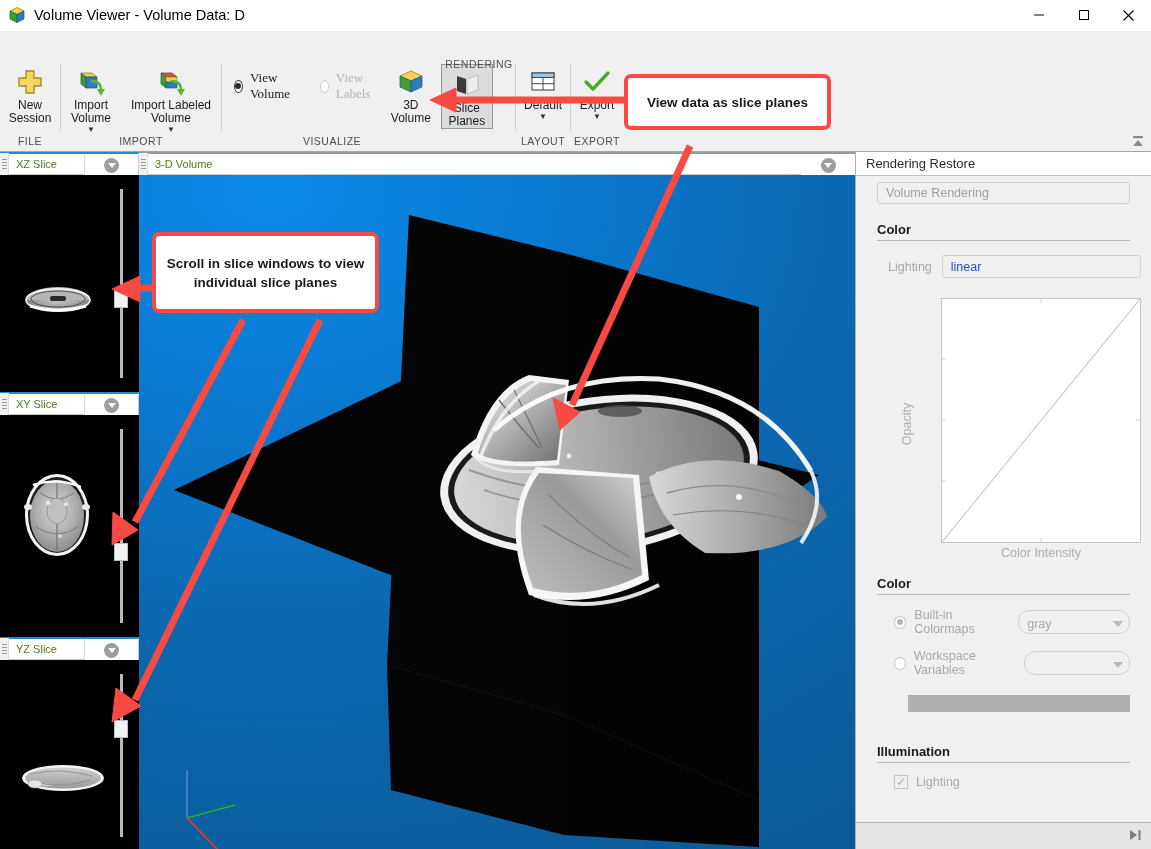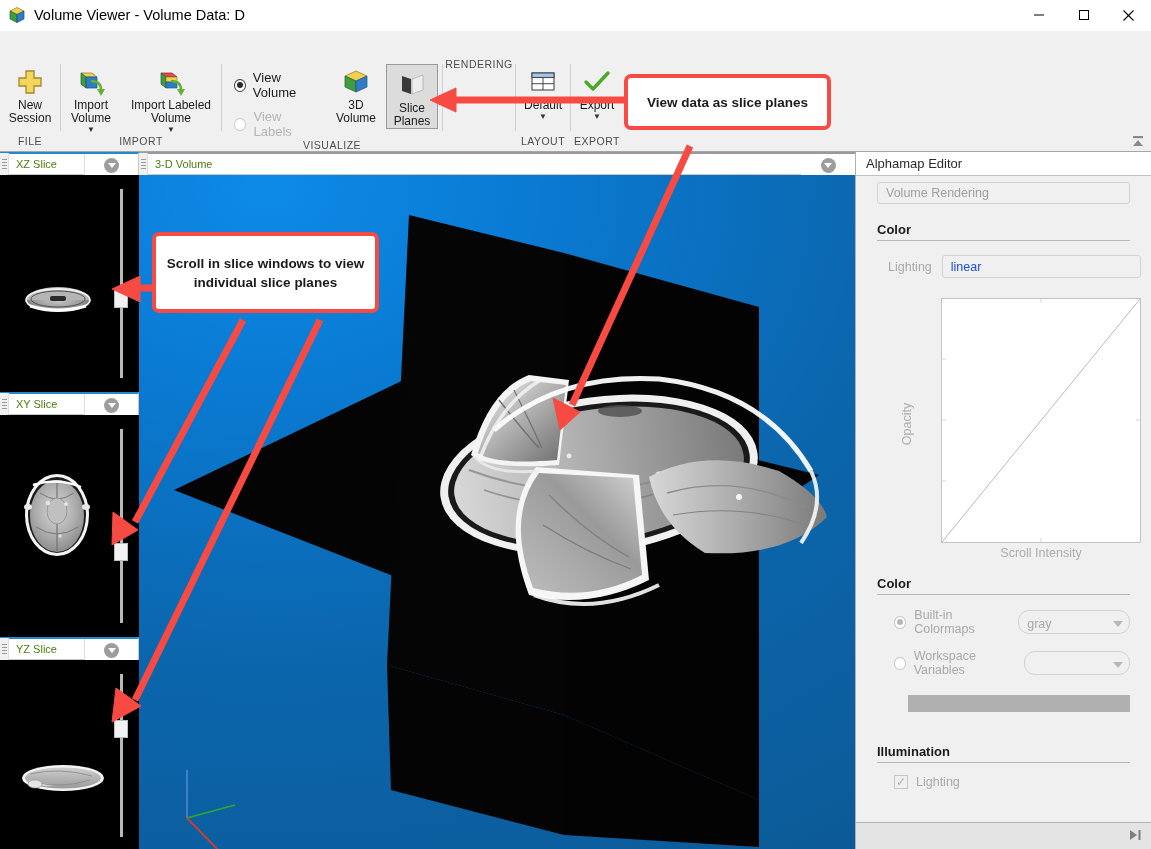--- a/index.html
+++ b/index.html
@@ -76,21 +76,21 @@
     background: #dcdcdc; border: 1px solid #9a9a9a;
     margin: 2px 4px 0 4px;
   }
   .rbtn-ico { height: 34px; display: flex; align-items: center; justify-content: center; }
   .rbtn-lbl {
     font-size: 12px; color: #1a1a1a; line-height: 13px; text-align: center;
     white-space: pre-line;
   }
   .rbtn-caret { font-size: 8px; color: #333; line-height: 8px; margin-top: 1px; }
 
-  .radio-col { display: flex; flex-direction: column; padding: 8px 10px 0 12px; gap: 9px; }
+  .radio-col { display: flex; padding: 8px 10px 0 12px; gap: 26px; font-family: Liberation Serif, serif; }
   .radio-row { display: flex; align-items: center; gap: 7px; font-size: 13px; color: #1a1a1a; }
   .radio-row.disabled { color: #b4b4b4; }
   .radio-o {
     width: 13px; height: 13px; border-radius: 50%;
     border: 1.4px solid #3a3a3a; display:flex; align-items:center; justify-content:center;
     background:#fff;
   }
   .radio-row.disabled .radio-o { border-color: #cfcfcf; }
   .radio-dot { width: 6px; height: 6px; border-radius: 50%; background: #2a2a2a; }
 
@@ -593,21 +593,21 @@
         <g stroke-width="1.8" fill="none">
           <line x1="48" y1="643" x2="48" y2="595" stroke="#4a7fd4"></line>
           <line x1="48" y1="643" x2="96" y2="630" stroke="#2fa82f"></line>
           <line x1="48" y1="643" x2="84" y2="680" stroke="#d93a2b"></line>
         </g>
       </svg>
     </div>
   </div>
 
   <div class="right">
-    <div class="right-head">Alphamap Editor</div>
+    <div class="right-head">Rendering Restore</div>
     <div class="right-body">
 
       <div class="ro-field">Volume Rendering</div>
 
       <div class="sect">Color</div>
 
       <div class="row-amap">
         <span class="lbl-dim">Lighting</span>
         <span class="ro-select">linear</span>
       </div>
@@ -618,21 +618,21 @@
           <svg width="198" height="243" viewBox="0 0 198 243">
             <line x1="0" y1="243" x2="198" y2="0" stroke="#b9b9b9" stroke-width="1"></line>
             <line x1="99" y1="0" x2="99" y2="4" stroke="#d5d5d5"></line>
             <line x1="99" y1="239" x2="99" y2="243" stroke="#d5d5d5"></line>
             <line x1="0" y1="121" x2="4" y2="121" stroke="#d5d5d5"></line>
             <line x1="194" y1="121" x2="198" y2="121" stroke="#d5d5d5"></line>
             <line x1="0" y1="60" x2="4" y2="60" stroke="#d5d5d5"></line>
             <line x1="0" y1="182" x2="4" y2="182" stroke="#d5d5d5"></line>
           </svg>
         </div>
-        <div class="xlab">Scroll Intensity</div>
+        <div class="xlab">Color Intensity</div>
       </div>
 
       <div class="sect" style="margin-top:26px">Color</div>
 
       <div class="crow">
         <span class="radio-o">
             <span class="radio-dot"></span>
           </span>
         <span class="lbl-dim">Built-in Colormaps</span>
         <span class="cmap-sel">

